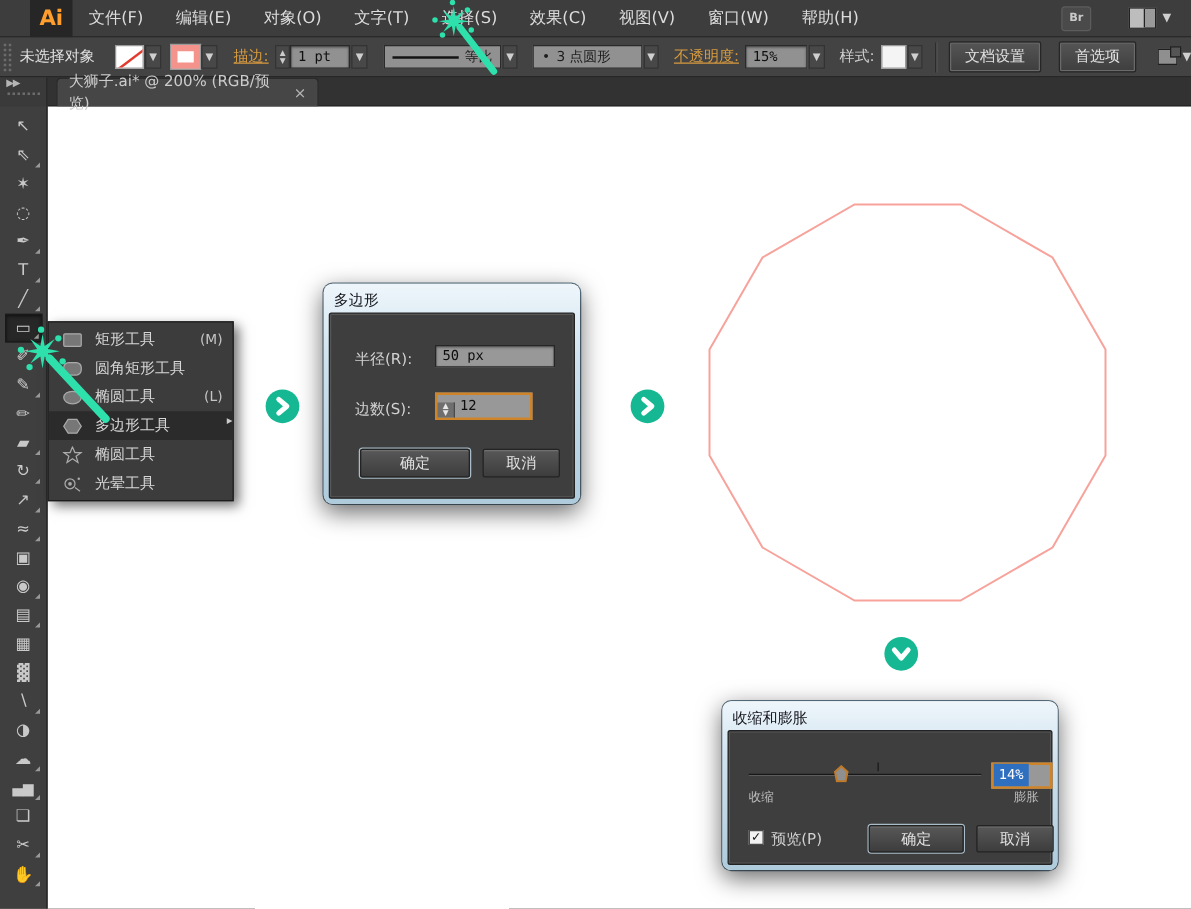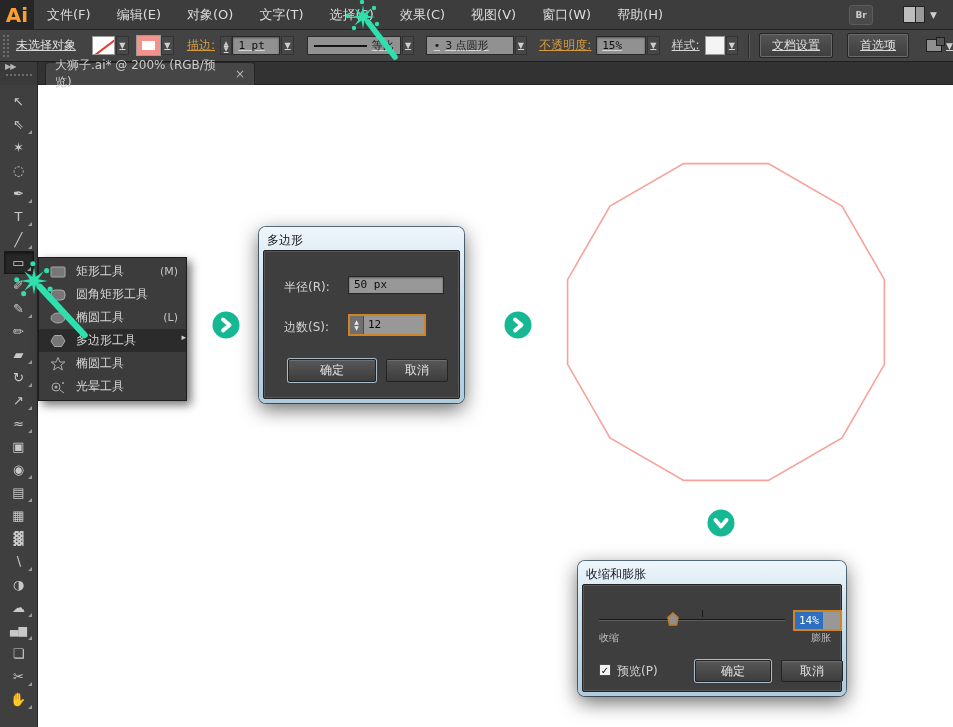--- a/index.html
+++ b/index.html
@@ -1,32 +1,32 @@
 <!DOCTYPE html>
 <html><head>
 <meta charset="utf-8">
 <style>
   * { margin:0; padding:0; box-sizing:border-box; }
   html,body { width:953px; height:727px; overflow:hidden; }
   body { font-family:"DejaVu Sans","Liberation Sans",sans-serif; background:#3d3d3d; position:relative; }
 
   
   .menubar{position:absolute;left:0;top:0;width:953px;height:30px;background:#3d3d3d;border-bottom:1px solid #242424;display:flex;align-items:center;z-index:2;}
-  .logo{width:34px;height:30px;background:#262626;color:#ff9e2c;font-weight:bold;font-size:20px;display:flex;align-items:center;justify-content:center;}
+  .logo{width:34px;height:30px;background:#262626;color:#ff9e2c;font-weight:bold;font-size:17px;display:flex;align-items:center;justify-content:center;margin-left:24px;}
   .menu-item{color:#dcdcdc;font-size:13px;padding:12px 13px;line-height:30px;cursor:default;}
   .menubar .spacer{flex:1;}
   .br-btn{width:24px;height:20px;border:1px solid #5c5c5c;border-radius:3px;background:#4a4a4a;color:#c9c9c9;font-size:9px;font-weight:bold;text-align:center;line-height:18px;margin-right:30px;}
   .ws-btn{display:flex;align-items:center;gap:5px;margin-right:16px;}
   .ws-icon{width:22px;height:17px;border:1px solid #222;background:#9a9a9a;display:flex;}
   .ws-icon .c1{width:60%;height:100%;border-right:1px solid #222;background:#bdbdbd;}
   .ws-icon .c2{flex:1;display:flex;flex-direction:column;}
   .ws-caret{color:#cfcfcf;font-size:9px;}
 
   
-  .optionsbar{position:absolute;left:0;top:30px;width:953px;height:32px;background:#434343;border-bottom:1px solid #1f1f1f;display:flex;align-items:center;font-size:12px;color:#d6d6d6;z-index:2;text-decoration:underline;}
+  .optionsbar{position:absolute;left:0;top:30px;width:953px;height:32px;background:#434343;border-bottom:1px solid #1f1f1f;display:flex;align-items:center;font-size:12px;color:#d6d6d6;z-index:2;}
   .grip{width:6px;height:22px;margin:0 5px 0 3px;border-left:2px dotted #6c6c6c;border-right:2px dotted #6c6c6c;}
   .status{margin:0 16px 0 2px;font-size:12px;color:#e0e0e0;white-space:nowrap;}
   .swgrp{display:flex;align-items:center;margin-right:8px;}
   .fill-swatch{width:23px;height:19px;background:#fff;border:1px solid #9a9a9a;position:relative;overflow:hidden;}
   .fill-swatch i{position:absolute;left:-4px;top:8px;width:36px;height:2px;background:#e23b2e;transform:rotate(-37deg);}
   .stroke-swatch{width:23px;height:19px;background:#fff;border:5px solid #f4938c;outline:1px solid #9a9a9a;}
   .dd{width:13px;height:19px;display:flex;align-items:center;justify-content:center;color:#cfcfcf;font-size:8px;background:#484848;border:1px solid #333;margin-left:1px;}
   .link-label{color:#d79b3f;text-decoration:underline;margin:0 5px;white-space:nowrap;}
   .plain-label{color:#cfcfcf;margin:0 5px;white-space:nowrap;}
   .stepper{display:flex;flex-direction:column;justify-content:center;width:13px;height:19px;color:#ccc;font-size:6px;line-height:6px;text-align:center;background:#484848;border:1px solid #333;}
@@ -71,21 +71,21 @@
   .fly-tear{position:absolute;right:0;top:74px;color:#cccccc;font-size:9px;}
 
   
   .aero{position:absolute;border-radius:7px;padding:4px;z-index:10;
         background:linear-gradient(180deg,#eef6fb 0%,#cfe2ee 35%,#aecbdc 100%);
         box-shadow:0 6px 20px rgba(0,0,0,.6),0 0 0 1px rgba(70,100,120,.85);}
   .aero-title{height:19px;line-height:18px;font-size:12px;color:#15151c;padding-left:4px;}
   .aero-body{background:#3e3e3e;border:1px solid #232323;box-shadow:inset 0 0 0 1px #575757;border-radius:2px;position:relative;}
   .dlg-label{position:absolute;color:#d2d2d2;font-size:12px;white-space:nowrap;}
   .dlg-field{position:absolute;background:#989898;border:1px solid #262626;box-shadow:inset 0 1px 2px rgba(0,0,0,.4);color:#0e0e0e;font-family:"DejaVu Sans Mono","Liberation Mono",monospace;font-size:11px;line-height:16px;padding:0 5px;height:18px;}
-  .focus-wrap{position:absolute;display:flex;border:2px solid #cf8428;background:#989898;}
+  .focus-wrap{position:absolute;display:flex;border:2px solid #cf8428;background:#989898;align-items:flex-end;}
   .mini-stepper{width:14px;display:flex;flex-direction:column;align-items:center;justify-content:center;background:#6f6f6f;border-right:1px solid #4a4a4a;color:#e8e8e8;font-size:6px;line-height:6px;}
   .focus-wrap .val{padding:0 4px;color:#0e0e0e;font-family:"DejaVu Sans Mono","Liberation Mono",monospace;font-size:11px;line-height:18px;}
   .dlg-btn{position:absolute;height:23px;background:linear-gradient(#585858,#3d3d3d);border:1px solid #232323;box-shadow:inset 0 1px 0 #707070;color:#e2e2e2;font-size:12px;text-align:center;line-height:21px;border-radius:2px;}
   .dlg-btn.focused{box-shadow:inset 0 1px 0 #707070,0 0 0 1px #a9bcc8;}
   .dlg-polygon{left:259px;top:227px;width:205px;}
   .dlg-polygon .aero-body{height:149px;}
   .dlg-pucker{left:578px;top:561px;width:268px;}
   .dlg-pucker .aero-body{height:108px;}
 
   

